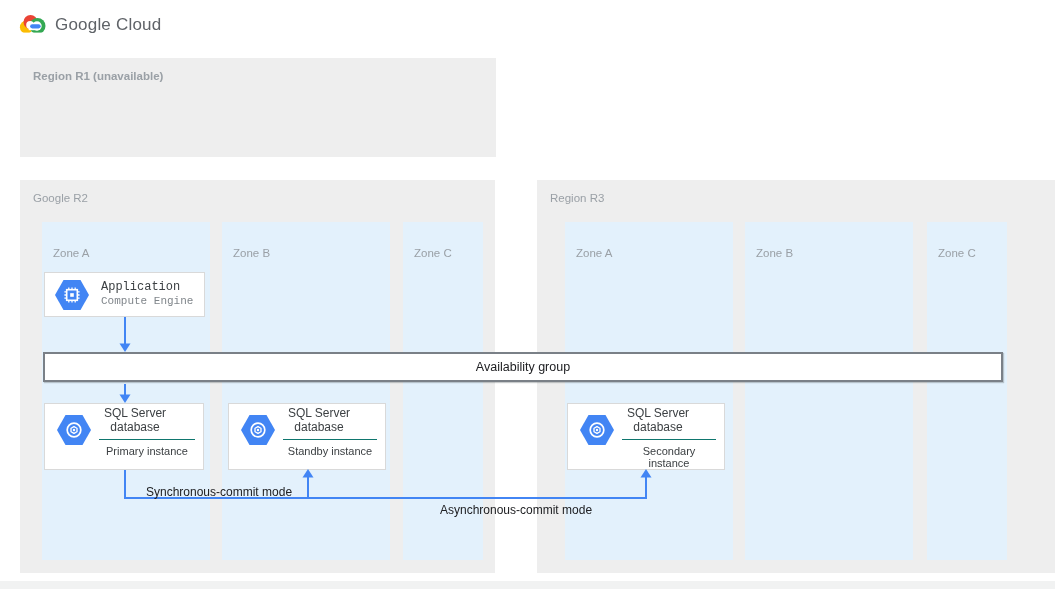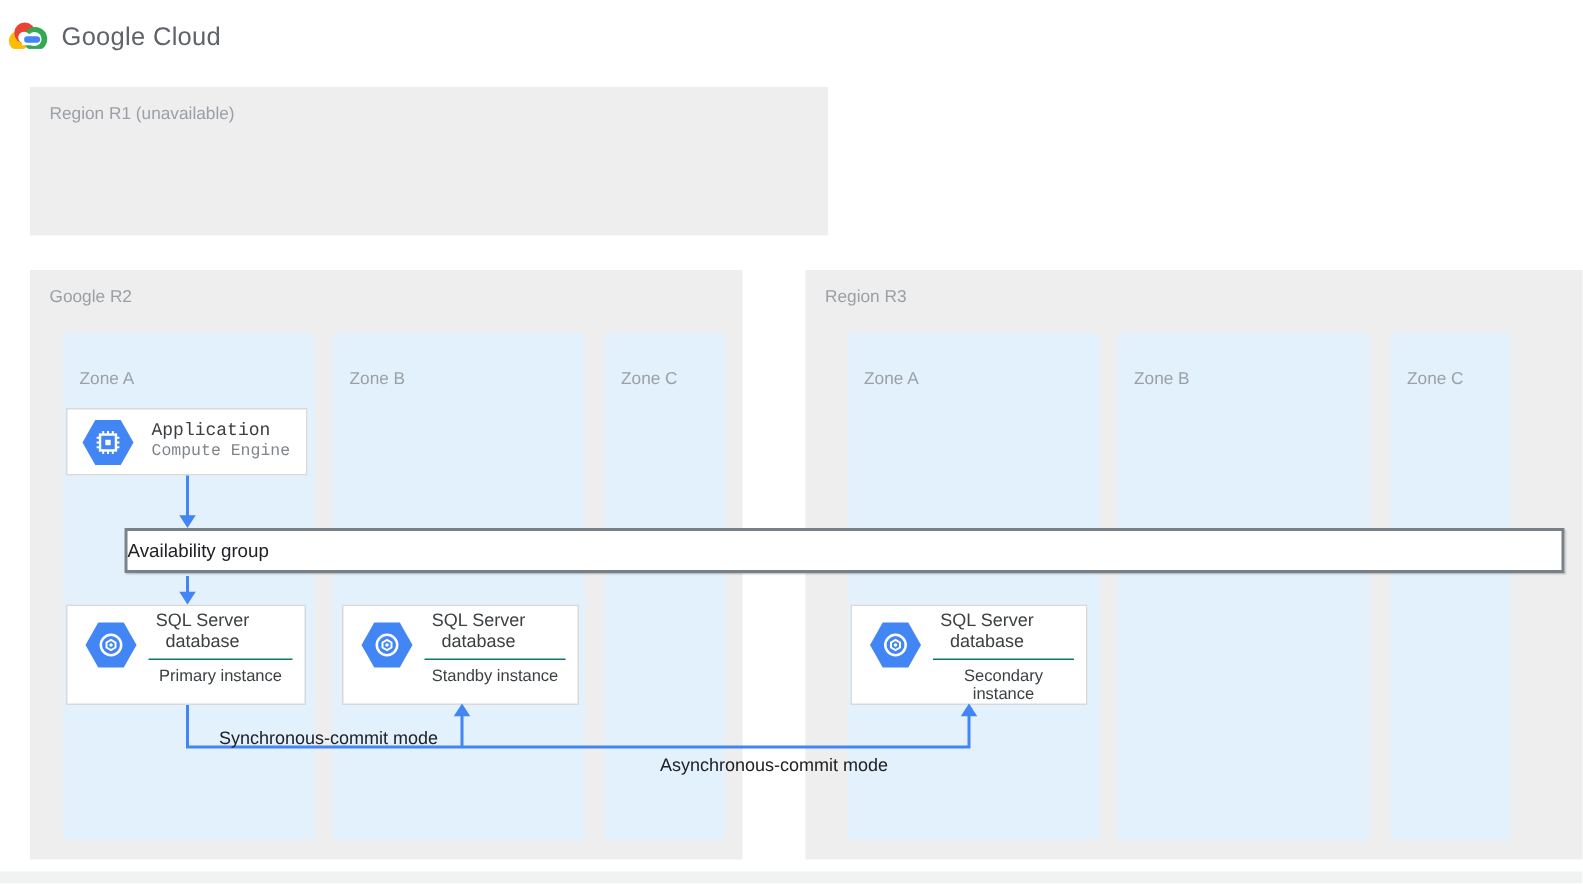--- a/index.html
+++ b/index.html
@@ -1,26 +1,26 @@
 <!DOCTYPE html>
 <html><head>
 <meta charset="utf-8">
 <style>
   html,body{margin:0;padding:0;}
   body{font-family:"Liberation Sans","DejaVu Sans",sans-serif;background:#ffffff;}
   #canvas{position:relative;width:1055px;height:589px;background:#ffffff;overflow:hidden;}
 
   
-  .header{position:absolute;left:5px;top:12px;height:26px;display:flex;align-items:center;gap:9px;}
+  .header{position:absolute;left:19px;top:12px;height:26px;display:flex;align-items:center;gap:9px;}
   .brand-text{font-size:17px;color:#5f6368;letter-spacing:.2px;}
 
   
   .region{position:absolute;background:#eeeeee;}
   .region-label{position:absolute;left:13px;top:12px;font-size:11.5px;color:#9aa0a6;}
-  #region-r1{left:20px;top:58px;width:532px;height:99px;}
+  #region-r1{left:20px;top:58px;width:476px;height:99px;font-weight:bold;}
   #region-r2{left:20px;top:180px;width:475px;height:393px;}
   #region-r3{left:537px;top:180px;width:554px;height:393px;}
 
   
   .zone{position:absolute;top:42px;height:338px;background:#e3f1fc;}
   .zone-label{position:absolute;left:11px;top:25px;font-size:11.5px;color:#9aa0a6;}
   #r2-zone-a{left:22px;width:168px;}
   #r2-zone-b{left:202px;width:168px;}
   #r2-zone-c{left:383px;width:80px;}
   #r3-zone-a{left:28px;width:168px;}
@@ -41,21 +41,21 @@
   #sql-secondary{left:567px;width:158px;}
   .sql-icon{position:absolute;left:11px;top:10px;}
   .sql-text{position:absolute;left:54px;right:8px;top:2px;text-align:center;}
   .sql-title{font-size:12px;color:#3c4043;line-height:14px;width:72px;}
   .instance{border-top:1px solid #0f766e;margin-top:5px;padding-top:5px;font-size:11px;color:#3c4043;}
 
   
   #ag-bar{position:absolute;left:43px;top:352px;width:960px;height:30px;background:#ffffff;
           border:2px solid #7a8087;box-sizing:border-box;z-index:5;
           box-shadow:1px 1px 1px rgba(96,105,110,.35);
-          display:flex;align-items:center;margin-left:40px;}
+          display:flex;align-items:center;justify-content:center;}
   #ag-bar span{font-size:12.5px;color:#202124;}
 
   
   .conn-label{position:absolute;font-size:12px;color:#202124;z-index:7;}
   #sync-label{left:146px;top:485px;}
   #async-label{left:440px;top:503px;}
 
   
   #arrows{position:absolute;left:0;top:0;z-index:6;pointer-events:none;}
 

